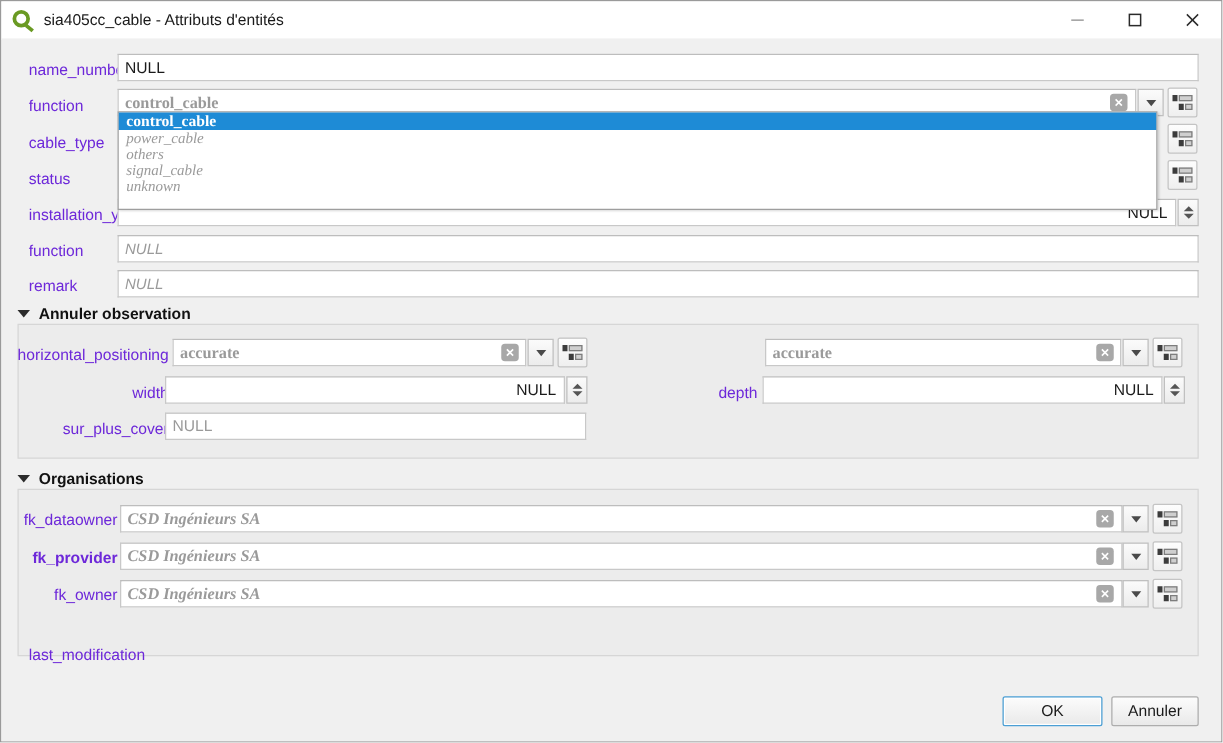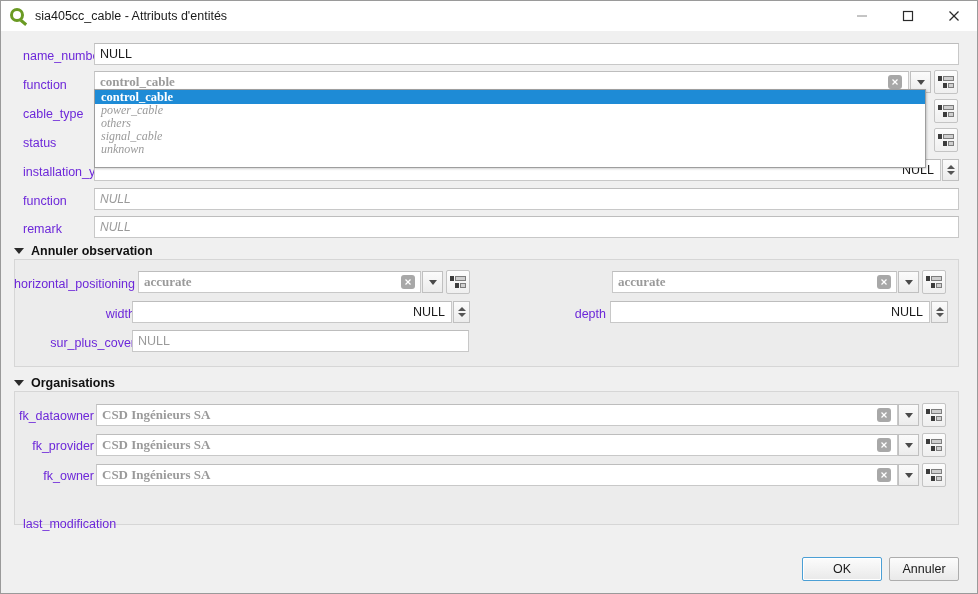--- a/index.html
+++ b/index.html
@@ -101,20 +101,21 @@
     color: #9a9a9a;
     font-style: italic;
     font-size: 12px;
   }
   .tinput .val-txt { color: #1a1a1a; }
   .tinput .relref {
     color: #9a9a9a;
     font-family: "Liberation Serif", serif;
     font-weight: bold;
     font-size: 13px;
+    font-style: italic;
   }
   .tinput .combo-ph {
     color: #9a9a9a;
     font-family: "Liberation Serif", serif;
     font-weight: bold;
     font-size: 13px;
   }
   .tinput.numeric {
     justify-content: flex-end;
     padding-right: 6px;
@@ -526,21 +527,21 @@
             <span class="gsq"></span>
             <span class="gbar"></span>
           </span>
         <span class="gline b">
             <span class="gsq"></span>
             <span class="gbar"></span>
           </span>
       </span>
     </div>
 
-    <div class="row" style="top:401px; left:20px; width:73px; justify-content:flex-end;">
+    <div class="row" style="top:401px; left:20px; width:73px; justify-content:flex-end;font-weight:bold;">
       <div class="lbl right">fk_provider</div>
     </div>
     <div class="tinput" style="position:absolute; left:95px; top:403px; width:802px;">
       <span class="relref">CSD Ingénieurs SA</span>
     </div>
     <div class="clear-btn" style="left:876px; top:407px;">
       <svg width="10" height="10" viewBox="0 0 10 10">
         <line x1="2.5" y1="2.5" x2="7.5" y2="7.5" stroke="#ffffff" stroke-width="1.3"></line>
         <line x1="7.5" y1="2.5" x2="2.5" y2="7.5" stroke="#ffffff" stroke-width="1.3"></line>
       </svg>

